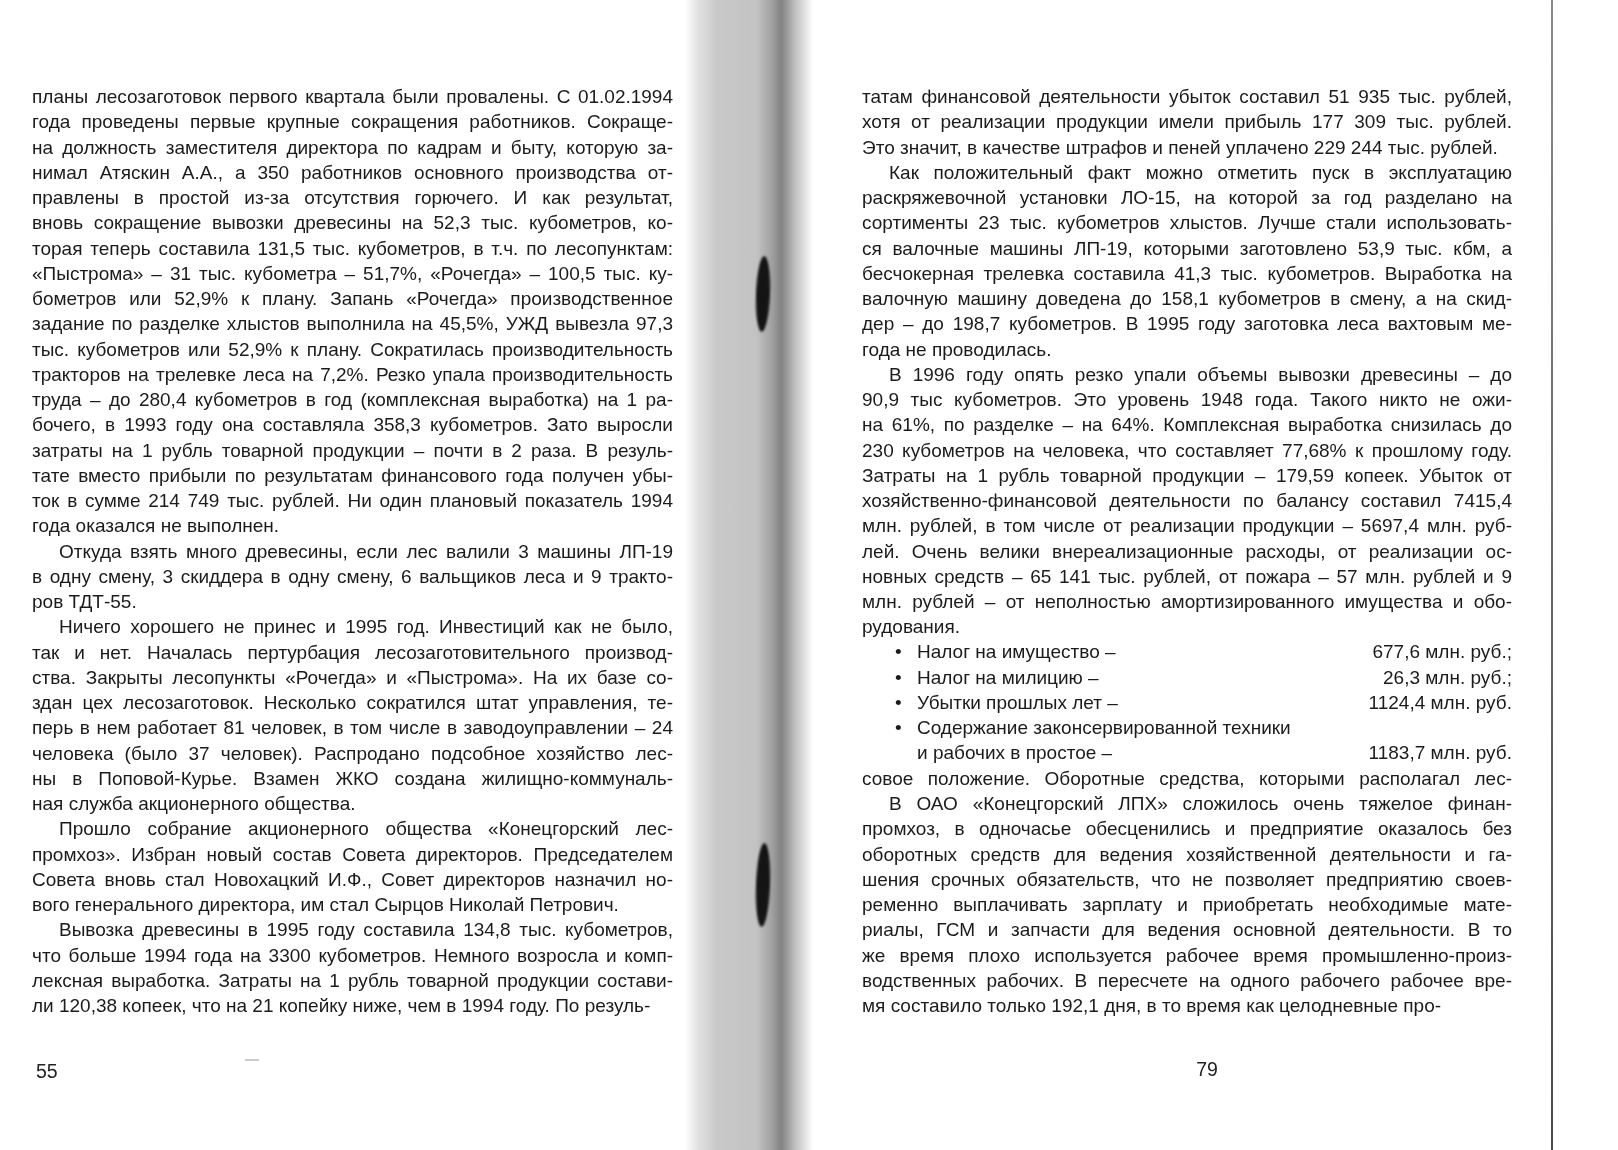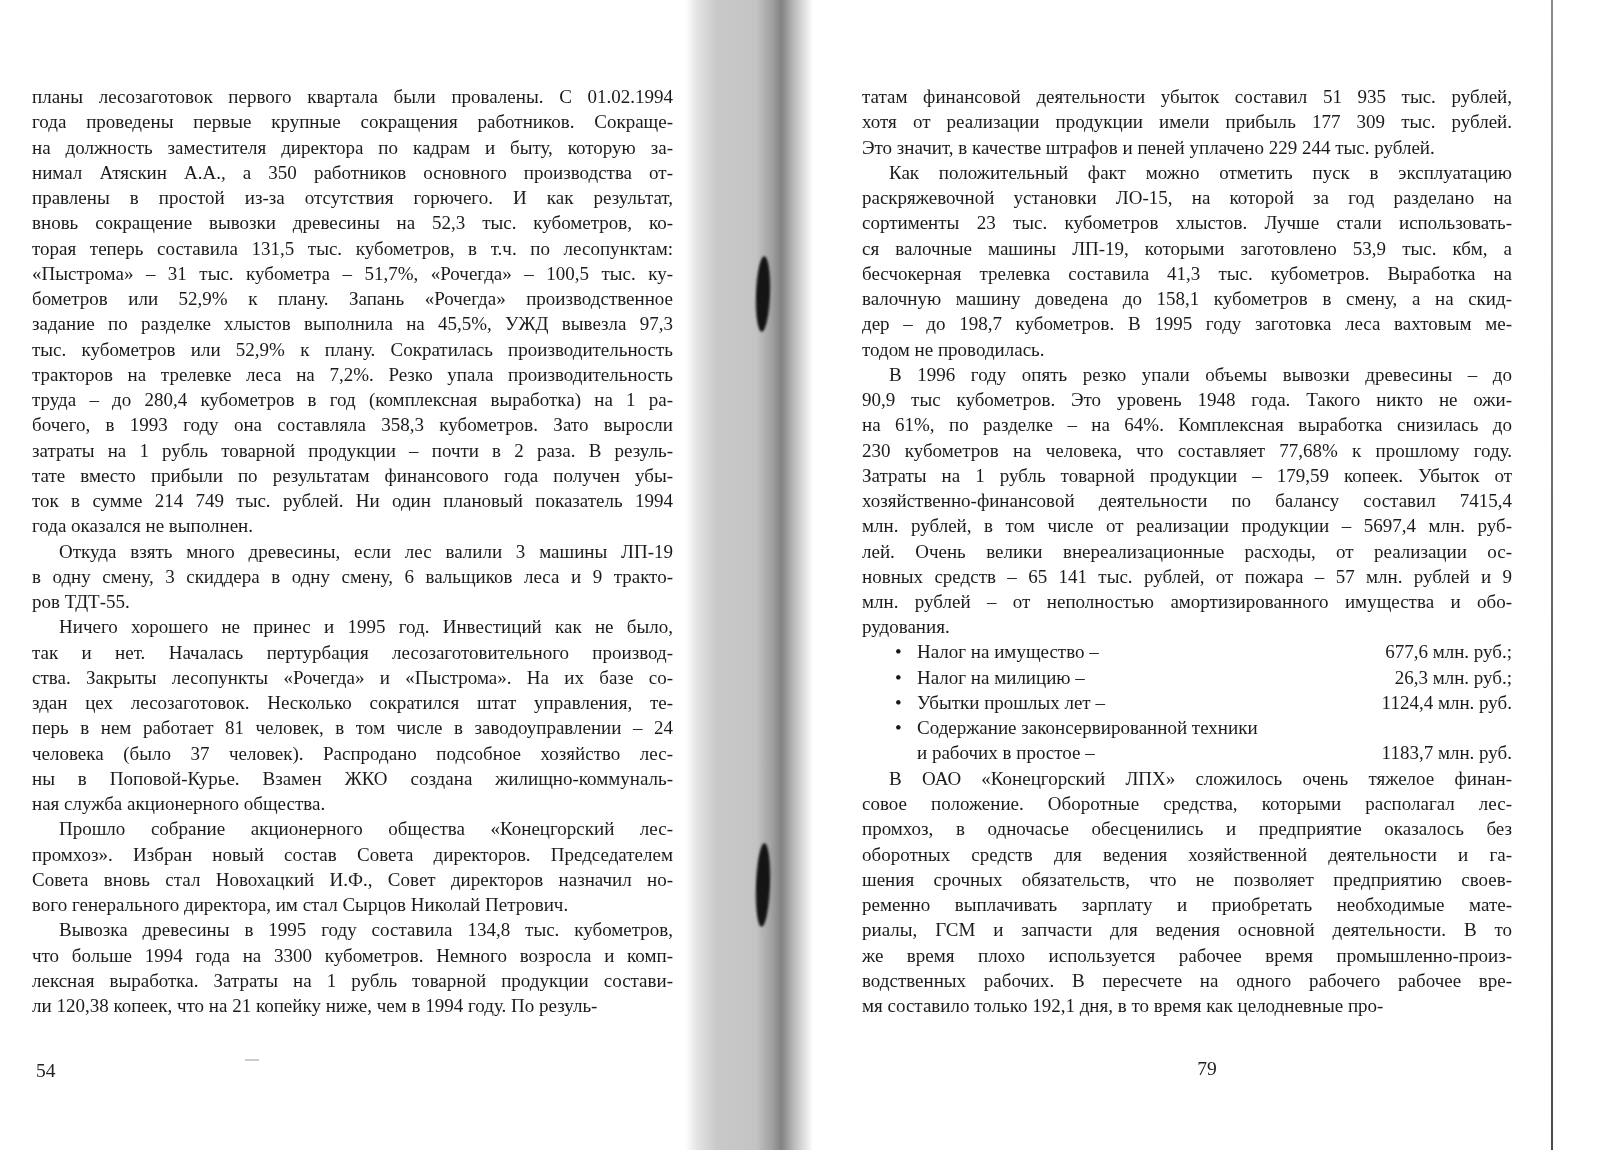--- a/index.html
+++ b/index.html
@@ -1,21 +1,21 @@
 <!DOCTYPE html>
 <html><head>
 <meta charset="utf-8">
 <style>
   html,body{margin:0;padding:0;background:#ffffff;}
   .scan{
     position:relative;
     width:1554px;height:1150px;
     background:#ffffff;
     overflow:hidden;
-    font-family:Liberation Serif, serif;
+    font-family:Liberation Sans, sans-serif;
     color:#1b1b1b;
   }
   
   .col{position:absolute;top:84px;font-size:19px;}
   .col-left{left:32px;width:641px;}
   .col-right{left:862px;width:650px;}
   .line{
     height:25.26px;line-height:25.26px;
     text-align:justify;text-align-last:justify;
     overflow:hidden;white-space:normal;
@@ -112,21 +112,21 @@
       <div class="line">татам финансовой деятельности убыток составил 51 935 тыс. рублей,</div>
       <div class="line">хотя от реализации продукции имели прибыль 177 309 тыс. рублей.</div>
       <div class="line par-end">Это значит, в качестве штрафов и пеней уплачено 229 244 тыс. рублей.</div>
       <div class="line indent">Как положительный факт можно отметить пуск в эксплуатацию</div>
       <div class="line">раскряжевочной установки ЛО-15, на которой за год разделано на</div>
       <div class="line">сортименты 23 тыс. кубометров хлыстов. Лучше стали использовать-</div>
       <div class="line">ся валочные машины ЛП-19, которыми заготовлено 53,9 тыс. кбм, а</div>
       <div class="line">бесчокерная трелевка составила 41,3 тыс. кубометров. Выработка на</div>
       <div class="line">валочную машину доведена до 158,1 кубометров в смену, а на скид-</div>
       <div class="line">дер – до 198,7 кубометров. В 1995 году заготовка леса вахтовым ме-</div>
-      <div class="line par-end">тодом не проводилась.</div>
+      <div class="line par-end">года не проводилась.</div>
       <div class="line indent">В 1996 году опять резко упали объемы вывозки древесины – до</div>
       <div class="line">90,9 тыс кубометров. Это уровень 1948 года. Такого никто не ожи-</div>
       <div class="line">на 61%, по разделке – на 64%. Комплексная выработка снизилась до</div>
       <div class="line">230 кубометров на человека, что составляет 77,68% к прошлому году.</div>
       <div class="line">Затраты на 1 рубль товарной продукции – 179,59 копеек. Убыток от</div>
       <div class="line">хозяйственно-финансовой деятельности по балансу составил 7415,4</div>
       <div class="line">млн. рублей, в том числе от реализации продукции – 5697,4 млн. руб-</div>
       <div class="line">лей. Очень велики внереализационные расходы, от реализации ос-</div>
       <div class="line">новных средств – 65 141 тыс. рублей, от пожара – 57 млн. рублей и 9</div>
       <div class="line">млн. рублей – от неполностью амортизированного имущества и обо-</div>
@@ -143,33 +143,33 @@
         <span class="b-left"><span class="b-dot">•</span><span class="b-label">Убытки прошлых лет –</span></span>
         <span class="b-val">1124,4 млн. руб.</span>
       </div>
       <div class="b-row">
         <span class="b-left"><span class="b-dot">•</span><span class="b-label">Содержание законсервированной техники</span></span>
       </div>
       <div class="b-row">
         <span class="b-left b-cont">и рабочих в простое –</span>
         <span class="b-val">1183,7 млн. руб.</span>
       </div>
+      <div class="line">совое положение. Оборотные средства, которыми располагал лес-</div>
       <div class="line indent">В ОАО «Конецгорский ЛПХ» сложилось очень тяжелое финан-</div>
-      <div class="line">совое положение. Оборотные средства, которыми располагал лес-</div>
       <div class="line">промхоз, в одночасье обесценились и предприятие оказалось без</div>
       <div class="line">оборотных средств для ведения хозяйственной деятельности и га-</div>
       <div class="line">шения срочных обязательств, что не позволяет предприятию своев-</div>
       <div class="line">ременно выплачивать зарплату и приобретать необходимые мате-</div>
       <div class="line">риалы, ГСМ и запчасти для ведения основной деятельности. В то</div>
       <div class="line">же время плохо используется рабочее время промышленно-произ-</div>
       <div class="line">водственных рабочих. В пересчете на одного рабочего рабочее вре-</div>
       <div class="line par-end">мя составило только 192,1 дня, в то время как целодневные про-</div>
     </div>
 
   <div class="gutter"></div>
   <div class="staple staple-top"></div>
   <div class="staple staple-bottom"></div>
   <div class="edge-line"></div>
   <div class="artifact-dash"></div>
 
-  <div class="page-num page-num-left">54</div>
+  <div class="page-num page-num-left">55</div>
   <div class="page-num page-num-right">79</div>
 </div>
 
 </body></html>

